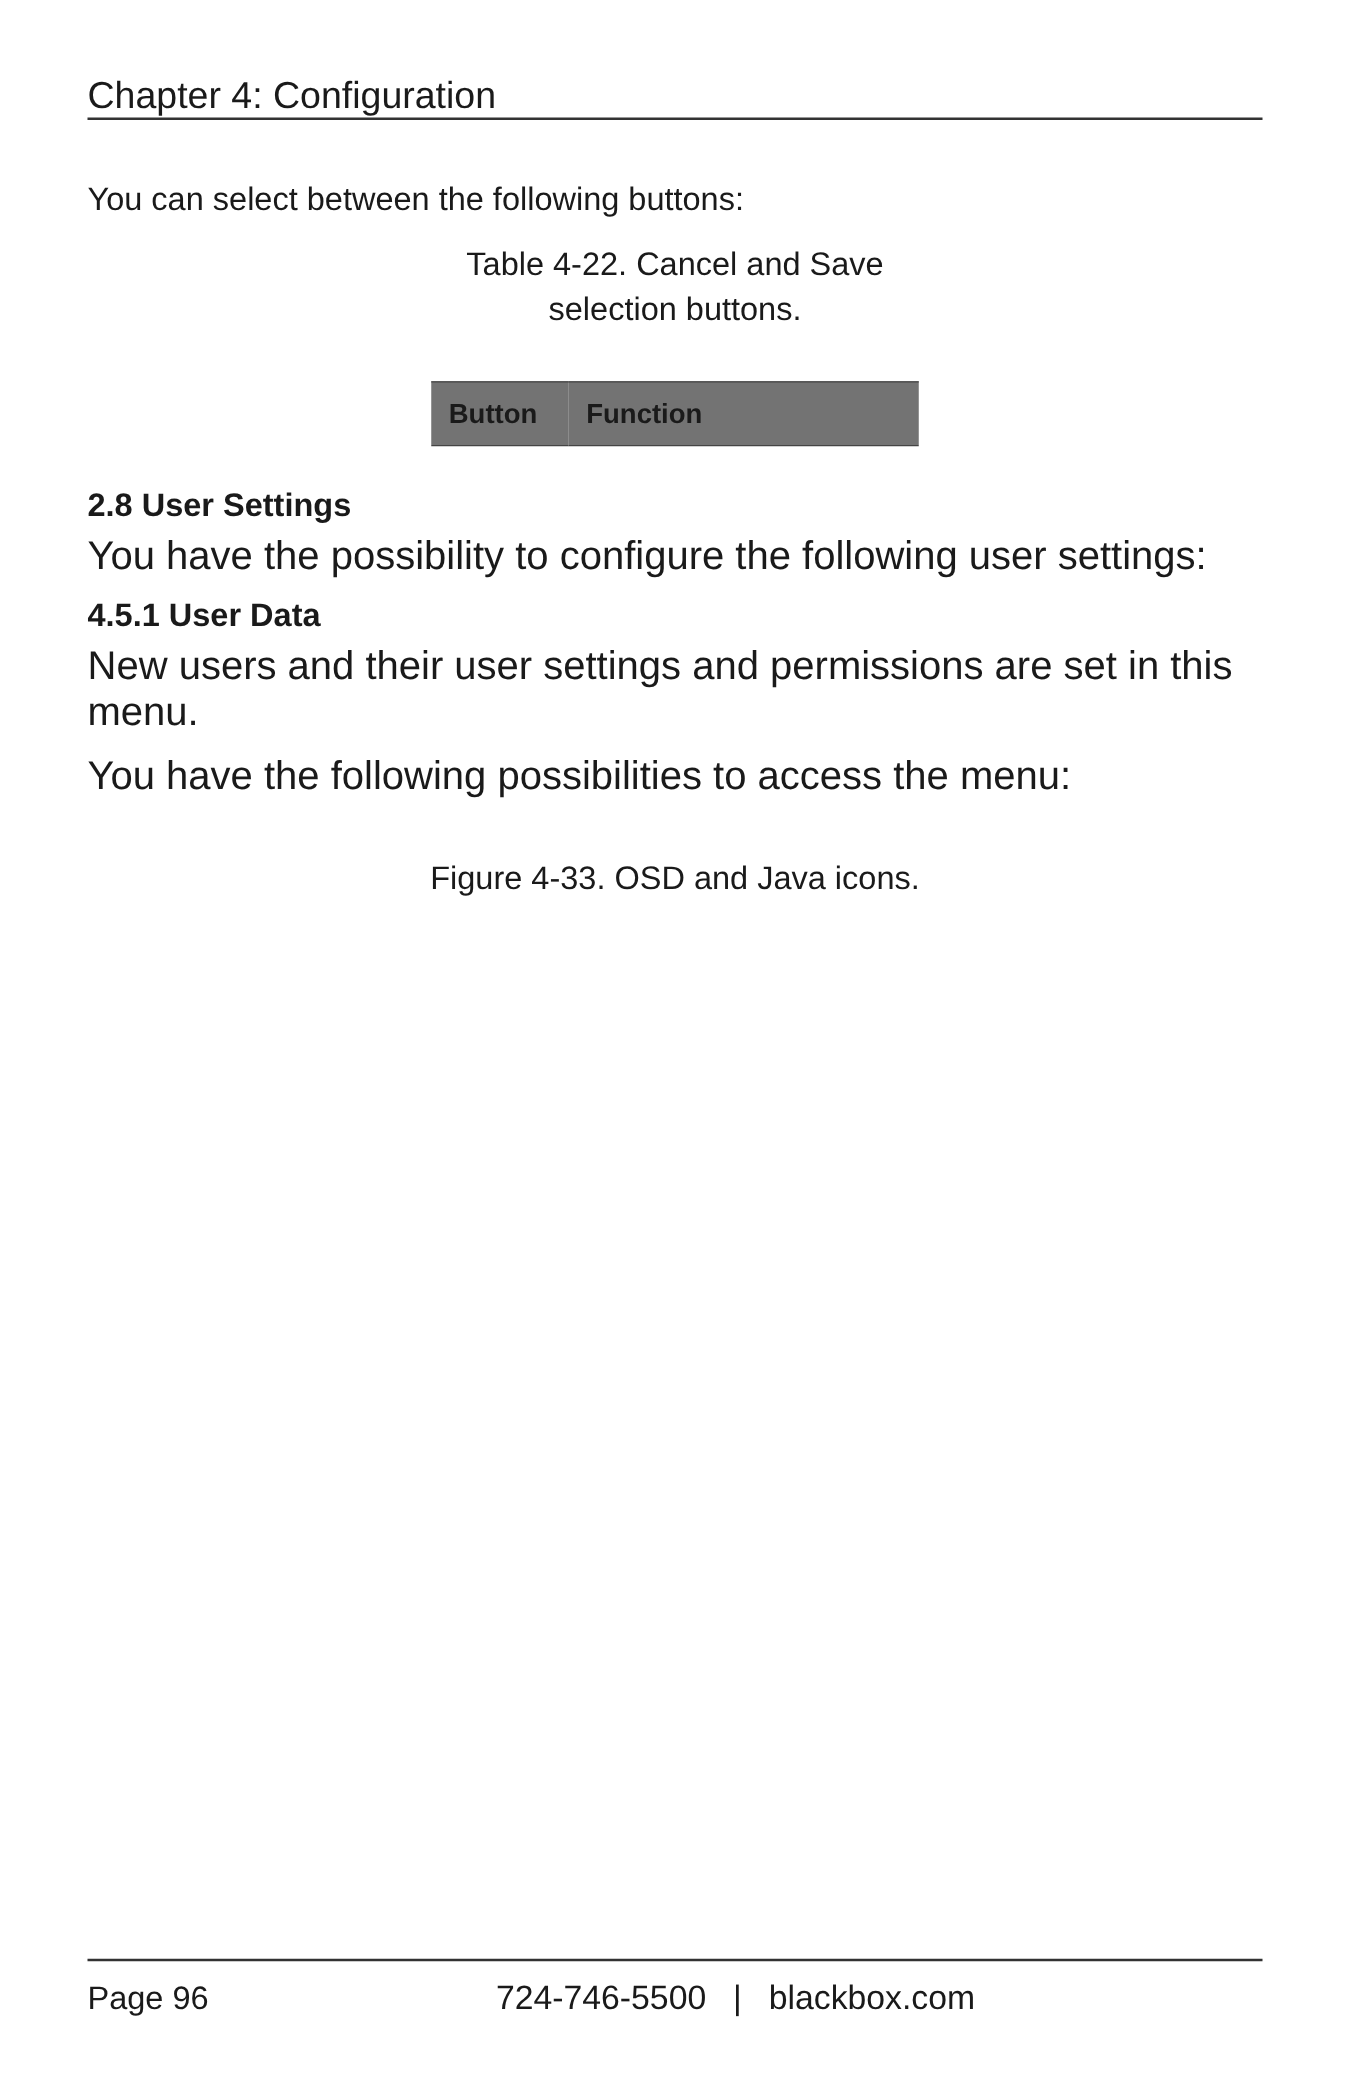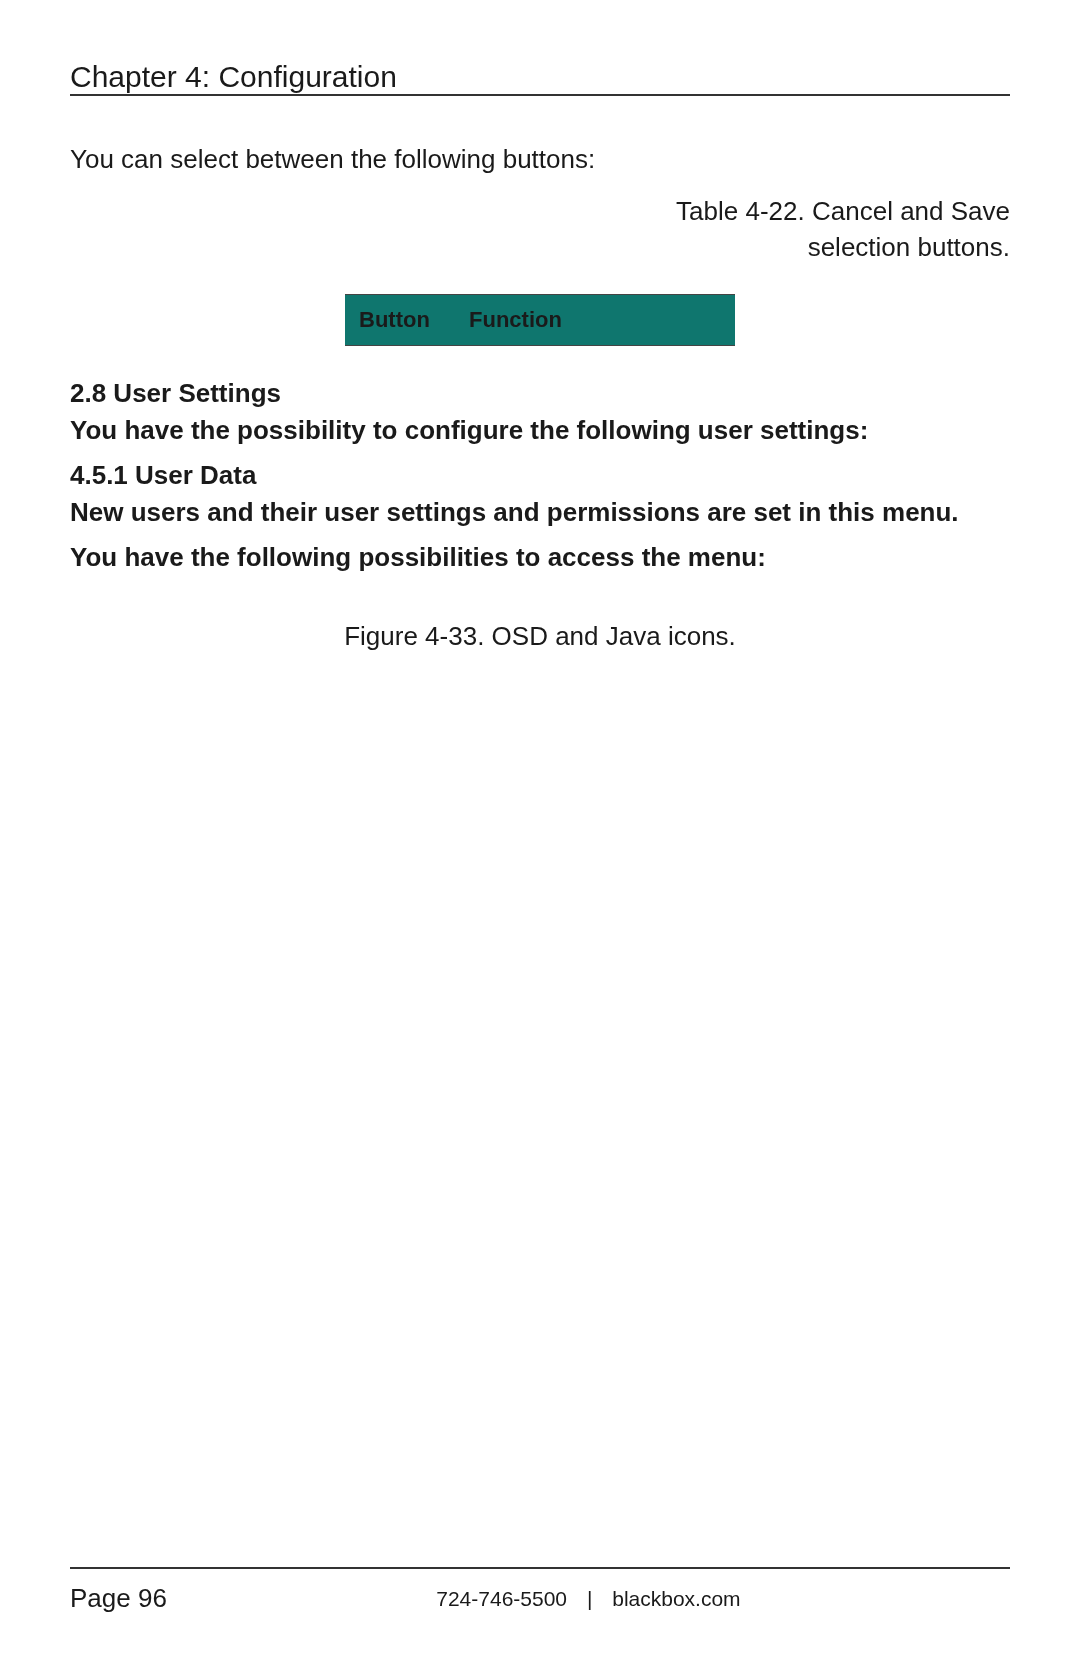--- a/index.html
+++ b/index.html
@@ -22,38 +22,38 @@
       border-bottom: 2px solid #333;
       margin-bottom: 48px;
     }
     .intro-text {
       font-size: 26px;
       font-weight: 300;
       margin-bottom: 18px;
       margin-top: 16px;
     }
     .table-caption {
-      text-align: right;
+      text-align: center;
       font-size: 26px;
       font-weight: 300;
       line-height: 1.4;
-      margin-bottom: 28px;
+      margin-bottom: 39px;
     }
     .table-wrapper {
       display: flex;
       justify-content: center;
       margin-bottom: 32px;
     }
     table {
       border-collapse: collapse;
       width: 390px;
     }
     th, td {
       text-align: left;
-      background: #0f766e;
+      background: #737373;
       border-top: 1px solid #444;
       border-bottom: 1px solid #444;
       padding: 12px 14px;
       font-weight: 300;
     }
     th {
       font-size: 22px;
       font-weight: 600;
     }
     td {
@@ -62,22 +62,22 @@
     th:first-child, td:first-child {
       width: 110px;
     }
     .section-heading {
       font-size: 26px;
       font-weight: 600;
       margin-top: 6px;
       margin-bottom: 6px;
     }
     .body-text {
-      font-size: 26px;
-      font-weight: 700;
+      font-size: 32px;
+      font-weight: 400;
       margin-bottom: 14px;
     }
     .figure-caption {
       text-align: center;
       font-size: 26px;
       font-weight: 300;
       margin-top: 48px;
     }
     .footer {
       position: absolute;
@@ -89,21 +89,21 @@
       display: flex;
       align-items: center;
     }
     .page-number {
       font-size: 26px;
       font-weight: 300;
     }
     .footer-center {
       flex: 1;
       text-align: center;
-      font-size: 21px;
+      font-size: 27px;
       font-weight: 400;
     }
     .divider {
       margin: 0 14px;
     }
   </style>
 </head>
 <body>
 
 <div class="chapter-title">Chapter 4: Configuration</div>

